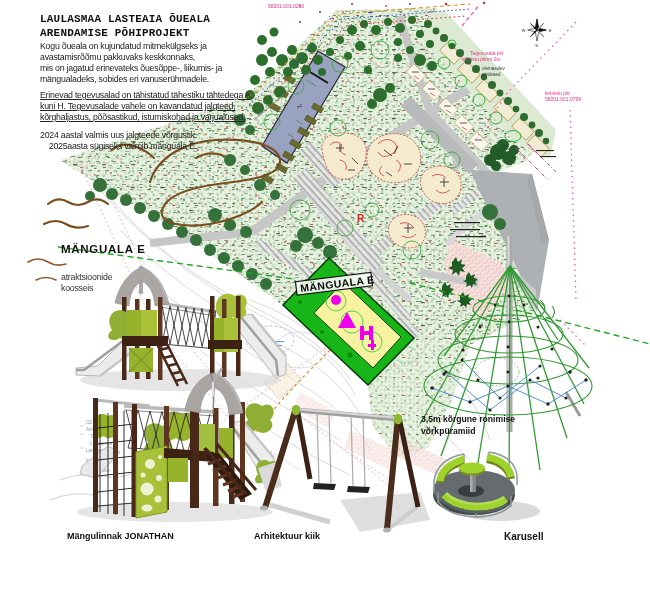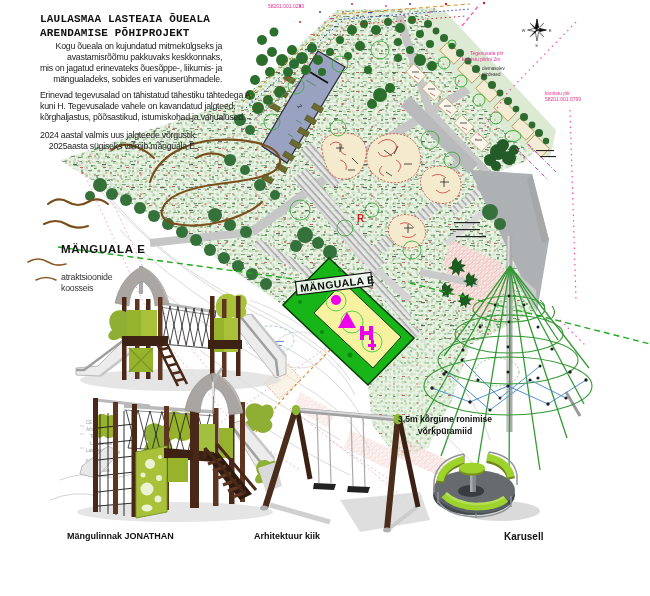--- a/index.html
+++ b/index.html
@@ -703,23 +703,23 @@
     <path d="M317,412 L319,483 M329,413 L331,483"></path>
     <path d="M351,415 L353,486 M363,416 L365,487"></path>
   </g>
   <path d="M314,483 L336,484 L334,490 L313,489 Z" fill="#222"></path>
   <path d="M348,486 L370,487 L368,493 L347,492 Z" fill="#222"></path>
 </g>
 </g>
 </svg>
 
 <div class="abs title" style="left:40px;top:12px;">LAULASMAA LASTEAIA ÕUEALA<br>ARENDAMISE PÕHIPROJEKT</div>
-<div class="abs body" style="left:40px;top:41px;text-align:right;">Kogu õueala on kujundatud mitmekülgseks ja<br>avastamisrõõmu pakkuvaks keskkonnaks,<br>mis on jagatud erinevateks õuesõppe-, liikumis- ja<br>mängualadeks, sobides eri vanuserühmadele.</div>
-<div class="abs body" style="left:40px;top:90px;">Erinevad tegevusalad on tähistatud tähestiku tähtedega A<br>kuni H. Tegevusalade vahele on kavandatud jalgteed,<br>kõrghaljastus, põõsastikud, istumiskohad ja varjualused.</div>
+<div class="abs body" style="left:40px;top:41px;">Kogu õueala on kujundatud mitmekülgseks ja<br>avastamisrõõmu pakkuvaks keskkonnaks,<br>mis on jagatud erinevateks õuesõppe-, liikumis- ja<br>mängualadeks, sobides eri vanuserühmadele.</div>
+<div class="abs body" style="left:40px;top:90px;text-decoration:underline;">Erinevad tegevusalad on tähistatud tähestiku tähtedega A<br>kuni H. Tegevusalade vahele on kavandatud jalgteed,<br>kõrghaljastus, põõsastikud, istumiskohad ja varjualused.</div>
 <div class="abs body" style="left:40px;top:130px;text-align:right;">2024 aastal valmis uus jalgteede võrgustik.<br>2025aasta sügiseks valmib mänguala E.</div>
 
 <div class="abs lbl" style="left:61px;top:243px;font-size:11.5px;letter-spacing:.7px;">MÄNGUALA E</div>
 <div class="abs body" style="left:61px;top:272px;font-weight:normal;color:#333;">atraktsioonide<br>koosseis</div>
 
 <div class="abs lbl" style="left:55px;top:531px;font-size:9px;padding-left:12px;">Mängulinnak JONATHAN</div>
 <div class="abs lbl" style="left:254px;top:531px;font-size:9px;">Arhitektuur kiik</div>
 <div class="abs lbl" style="left:504px;top:531px;font-size:10px;">Karusell</div>
-<div class="abs lbl" style="left:398px;top:414px;font-size:8.6px;line-height:11.5px;text-align:center;">3,5m kõrgune ronimise<br>võrkpüramiid</div>
+<div class="abs lbl" style="left:421px;top:414px;font-size:8.6px;line-height:11.5px;">3,5m kõrgune ronimise<br>võrkpüramiid</div>
 
 </body></html>

